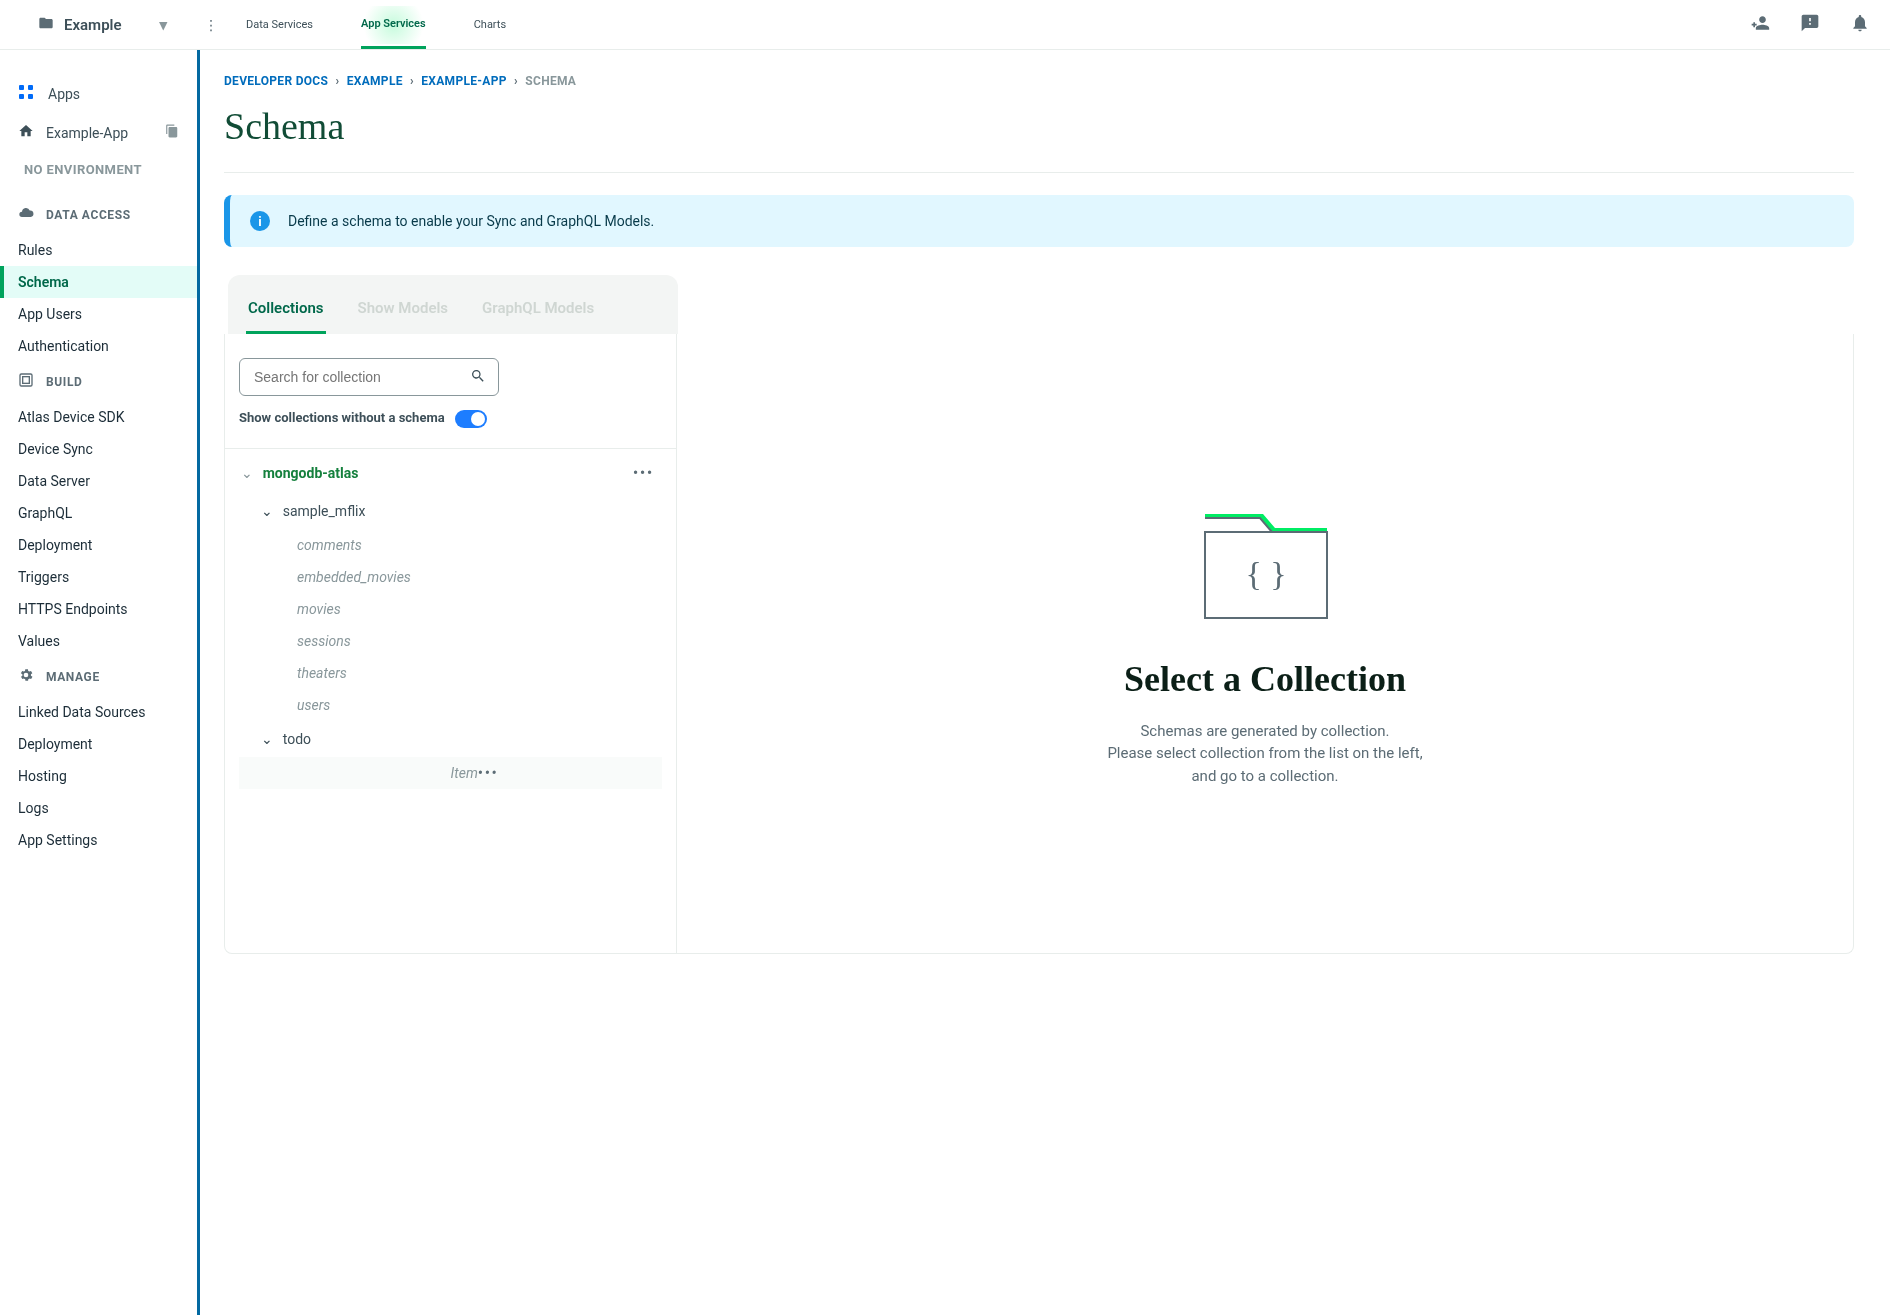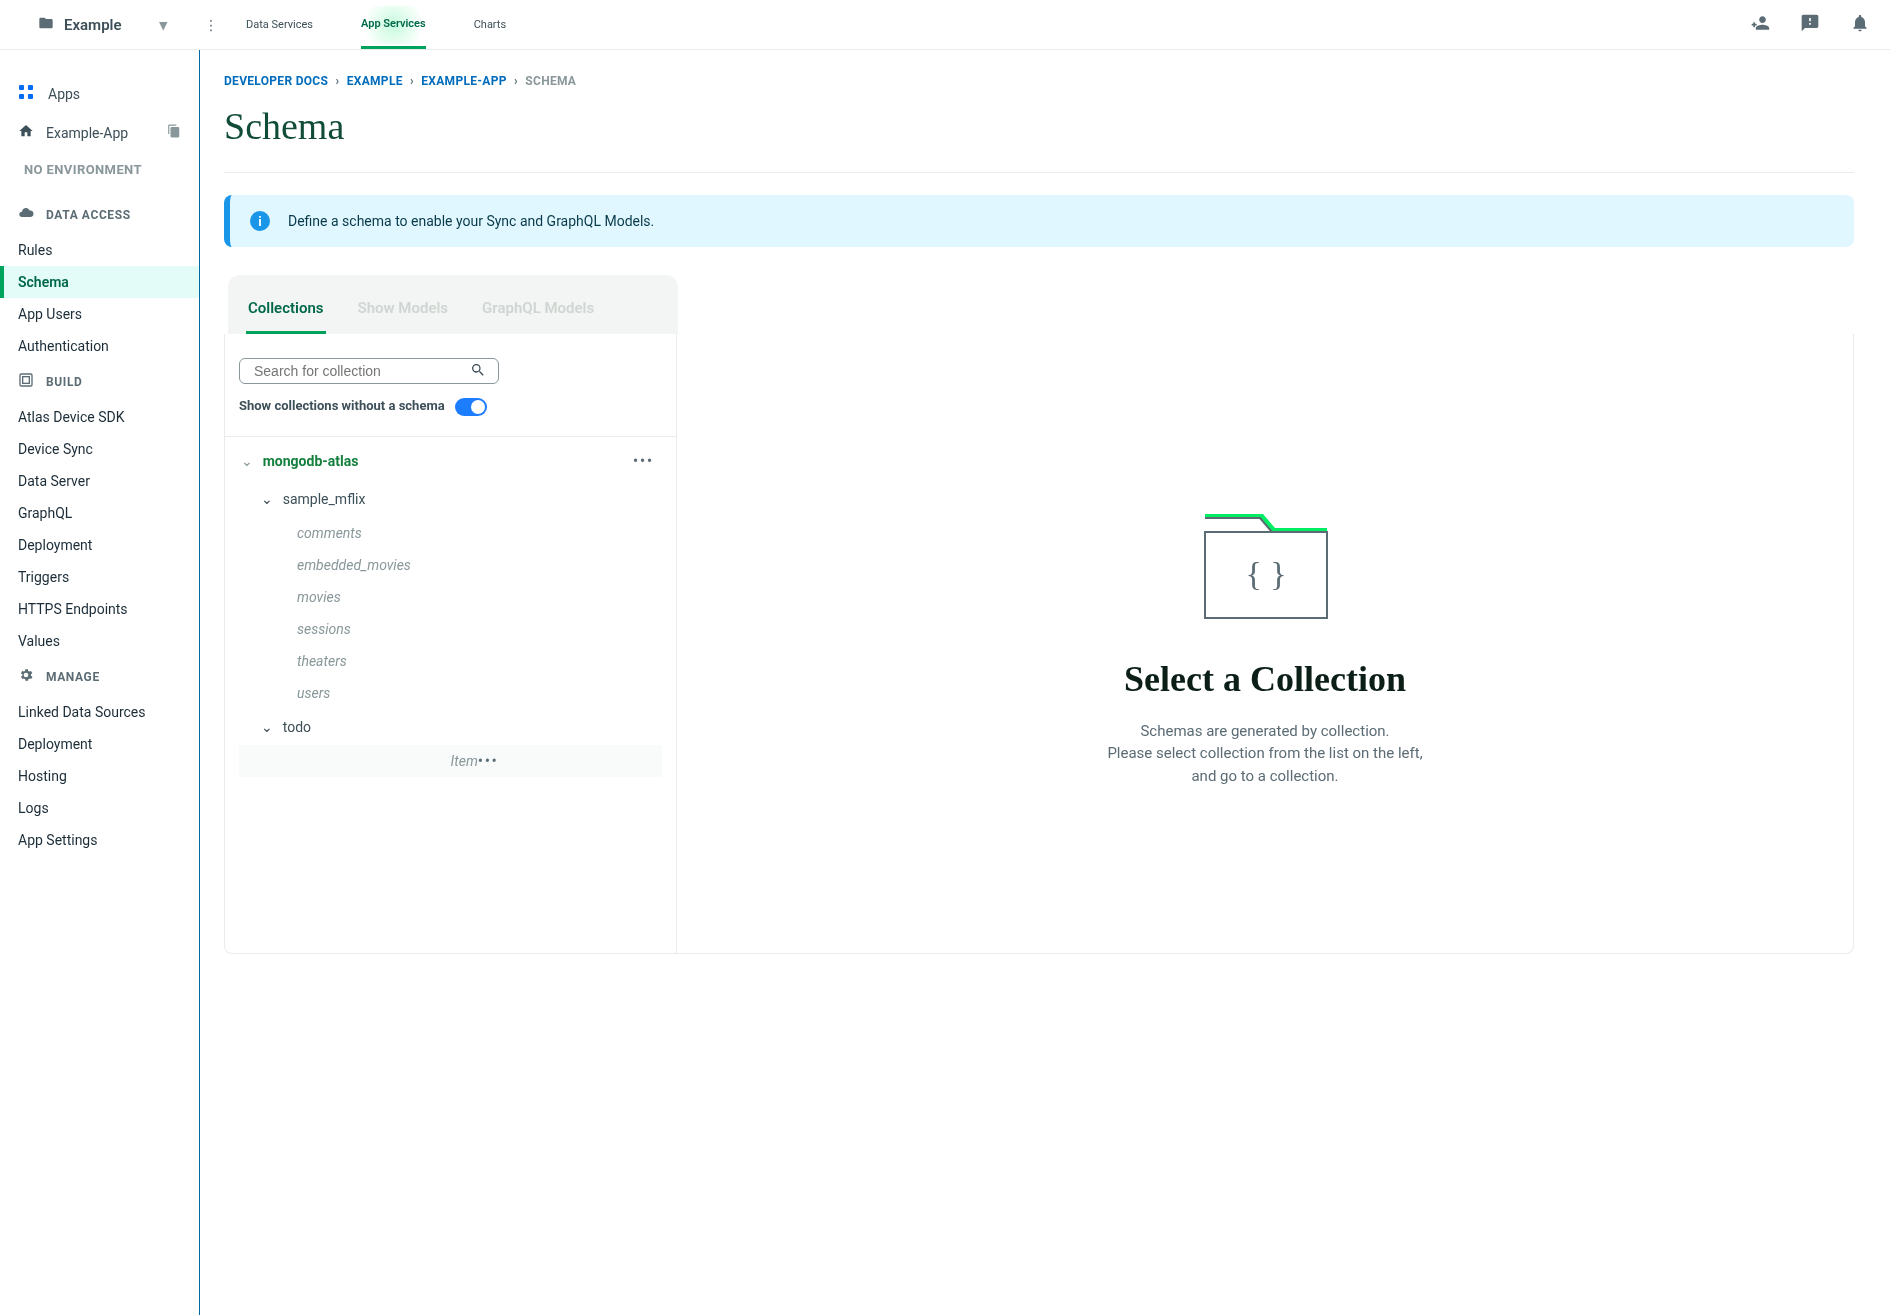--- a/index.html
+++ b/index.html
@@ -14,21 +14,21 @@
 .topbar .nav-tabs { display:flex; align-items:center; height:100%; margin-left:28px; gap:48px; }
 .topbar .nav-tab { height:100%; display:flex; align-items:center; font-size:11px; color:#3d4f58; cursor:pointer; }
 .topbar .nav-tab.active { color:#00684a; font-weight:600; border-bottom:3px solid #00a35c; position:relative; }
 .topbar .nav-tab.active::before { content:""; position:absolute; left:-6px; right:-6px; top:6px; bottom:2px; background:radial-gradient(circle, rgba(0,237,100,0.22) 0%, rgba(0,237,100,0) 70%); z-index:-1; }
 .topbar .spacer { flex:1; }
 .topbar .topicons { display:flex; gap:30px; align-items:center; color:#5c6c75; }
 .topbar .topicons span { cursor:pointer; }
 
 
 .layout { display:flex; height:calc(100vh - 50px); }
-.sidebar { width:200px; border-right:1px solid #0369a1; padding-top:24px; overflow-y:auto; }
+.sidebar { width:200px; border-right:3px solid #0369a1; padding-top:24px; overflow-y:auto; }
 .sidebar .side-item { display:flex; align-items:center; gap:12px; padding:10px 18px; font-size:14px; color:#3d4f58; cursor:pointer; }
 .sidebar .side-item .icon { width:18px; color:#5c6c75; }
 .sidebar .side-section { padding:10px 18px; font-size:12px; letter-spacing:0.6px; font-weight:700; color:#5c6c75; display:flex; align-items:center; gap:12px; }
 .sidebar .sub { padding:8px 18px; font-size:14px; color:#1c2d38; cursor:pointer; }
 .sidebar .sub.active { background:#e3fcf7; color:#00684a; font-weight:600; border-left:4px solid #00a35c; padding-left:14px; }
 .sidebar .app-row { display:flex; align-items:center; justify-content:space-between; padding:10px 18px; }
 .sidebar .app-row .left { display:flex; align-items:center; gap:12px; }
 .sidebar .env { padding:10px 18px 18px 24px; color:#89979b; font-weight:700; font-size:13px; letter-spacing:0.4px; }
 
 
@@ -46,21 +46,21 @@
 .tabs-card { background:#f3f5f4; border-radius:12px 12px 0 0; width:450px; padding:24px 18px 0; }
 .tabs-card .ptabs { display:flex; gap:30px; }
 .ptab { padding:0 2px 14px; font-size:15px; font-weight:600; color:#cfd6d2; cursor:pointer; }
 .ptab.active { color:#00684a; border-bottom:3px solid #00a35c; }
 .ptab.muted { color:#cfd6d2; cursor:default; }
 
 .two-col { display:flex; margin-left:24px; border:1px solid #e8edeb; border-top:none; border-radius:0 0 8px 8px; min-height:620px; }
 .left-pane { width:452px; border-right:1px solid #e8edeb; padding:24px 14px 0; }
 .right-pane { flex:1; display:flex; flex-direction:column; align-items:center; justify-content:center; padding:40px; text-align:center; }
 
-.search-box { position:relative; border:1px solid #89979b; border-radius:6px; height:26px; display:flex; align-items:center; margin-bottom:14px; }
+.search-box { position:relative; border:1px solid #89979b; border-radius:6px; height:38px; display:flex; align-items:center; margin-bottom:14px; }
 .search-box input { border:none; outline:none; width:100%; padding:0 40px 0 14px; font-size:14px; color:#3d4f58; background:transparent; }
 .search-box .sicon { position:absolute; right:12px; color:#3d4f58; }
 
 .toggle-row { display:flex; align-items:flex-start; gap:10px; font-weight:700; font-size:13px; margin-bottom:20px; }
 .toggle { width:32px; height:18px; border-radius:10px; background:#1d7dff; position:relative; cursor:pointer; }
 .toggle::after { content:""; position:absolute; right:2px; top:2px; width:14px; height:14px; border-radius:50%; background:#fff; }
 
 .tree-hr { height:1px; background:#e8edeb; margin:0 -14px 4px; }
 .tree-node { display:flex; align-items:center; justify-content:space-between; padding:12px 8px 12px 2px; cursor:pointer; }
 .tree-node .nodetext { display:flex; align-items:center; gap:10px; }

